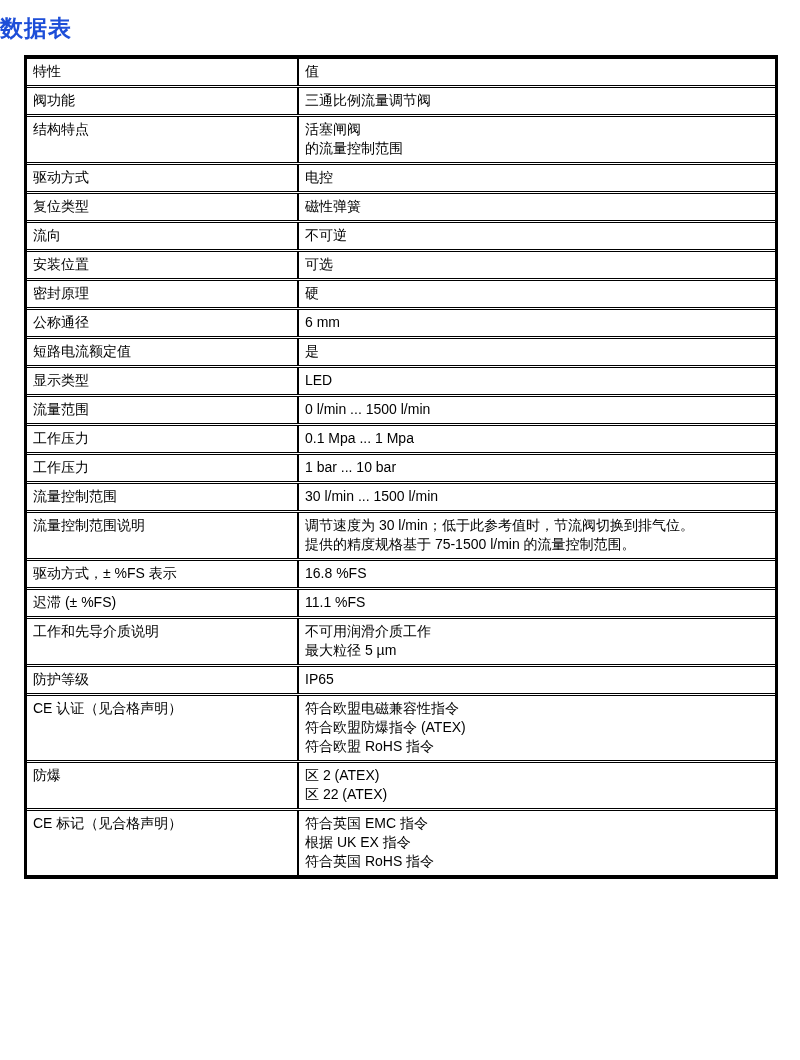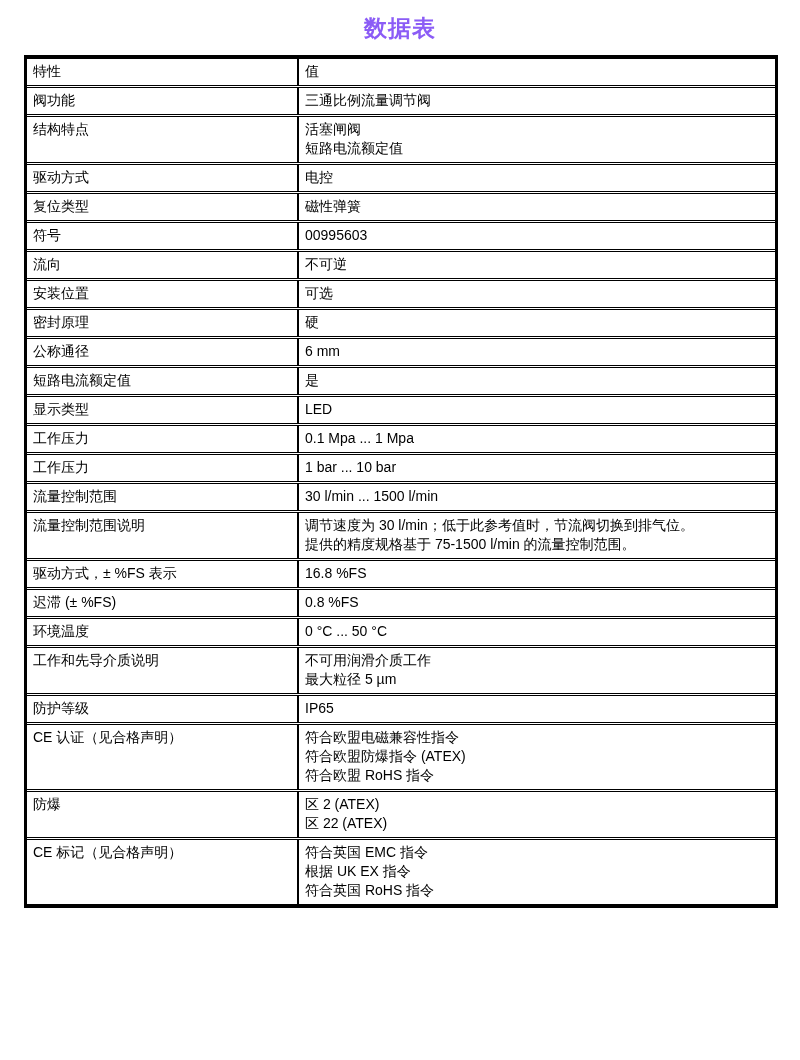--- a/index.html
+++ b/index.html
@@ -8,22 +8,21 @@
     background: #ffffff;
   }
   body {
     width: 800px;
     height: 1060px;
     font-family: "Liberation Sans", sans-serif;
     color: #000000;
     overflow: hidden;
   }
   .title {
-    color: #8b5cf6;
-    text-align: center;
+    color: #1d4ed8;
     font-size: 23px;
     font-weight: bold;
     margin: 13px 0 11px 0;
     letter-spacing: 1px;
   }
   .table-wrap {
     margin-left: 24px;
     width: 754px;
     border: 3px solid #000000;
     box-sizing: border-box;
@@ -69,33 +68,29 @@
         </tr>
       </thead>
       <tbody id="rows-body">
           <tr>
             <td class="label">阀功能</td>
             <td class="value">三通比例流量调节阀</td>
           </tr>
           <tr>
             <td class="label">结构特点</td>
             <td class="value">活塞闸阀
-短路电流额定值</td>
+的流量控制范围</td>
           </tr>
           <tr>
             <td class="label">驱动方式</td>
             <td class="value">电控</td>
           </tr>
           <tr>
             <td class="label">复位类型</td>
             <td class="value">磁性弹簧</td>
-          </tr>
-          <tr>
-            <td class="label">符号</td>
-            <td class="value">00995603</td>
           </tr>
           <tr>
             <td class="label">流向</td>
             <td class="value">不可逆</td>
           </tr>
           <tr>
             <td class="label">安装位置</td>
             <td class="value">可选</td>
           </tr>
           <tr>
@@ -108,20 +103,24 @@
           </tr>
           <tr>
             <td class="label">短路电流额定值</td>
             <td class="value">是</td>
           </tr>
           <tr>
             <td class="label">显示类型</td>
             <td class="value">LED</td>
           </tr>
           <tr>
+            <td class="label">流量范围</td>
+            <td class="value">0 l/min ... 1500 l/min</td>
+          </tr>
+          <tr>
             <td class="label">工作压力</td>
             <td class="value">0.1 Mpa ... 1 Mpa</td>
           </tr>
           <tr>
             <td class="label">工作压力</td>
             <td class="value">1 bar ... 10 bar</td>
           </tr>
           <tr>
             <td class="label">流量控制范围</td>
             <td class="value">30 l/min ... 1500 l/min</td>
@@ -130,25 +129,21 @@
             <td class="label">流量控制范围说明</td>
             <td class="value">调节速度为 30 l/min；低于此参考值时，节流阀切换到排气位。
 提供的精度规格基于 75-1500 l/min 的流量控制范围。</td>
           </tr>
           <tr>
             <td class="label">驱动方式，± %FS 表示</td>
             <td class="value">16.8 %FS</td>
           </tr>
           <tr>
             <td class="label">迟滞 (± %FS)</td>
-            <td class="value">0.8 %FS</td>
-          </tr>
-          <tr>
-            <td class="label">环境温度</td>
-            <td class="value">0 °C ... 50 °C</td>
+            <td class="value">11.1 %FS</td>
           </tr>
           <tr>
             <td class="label">工作和先导介质说明</td>
             <td class="value">不可用润滑介质工作
 最大粒径 5 µm</td>
           </tr>
           <tr>
             <td class="label">防护等级</td>
             <td class="value">IP65</td>
           </tr>

